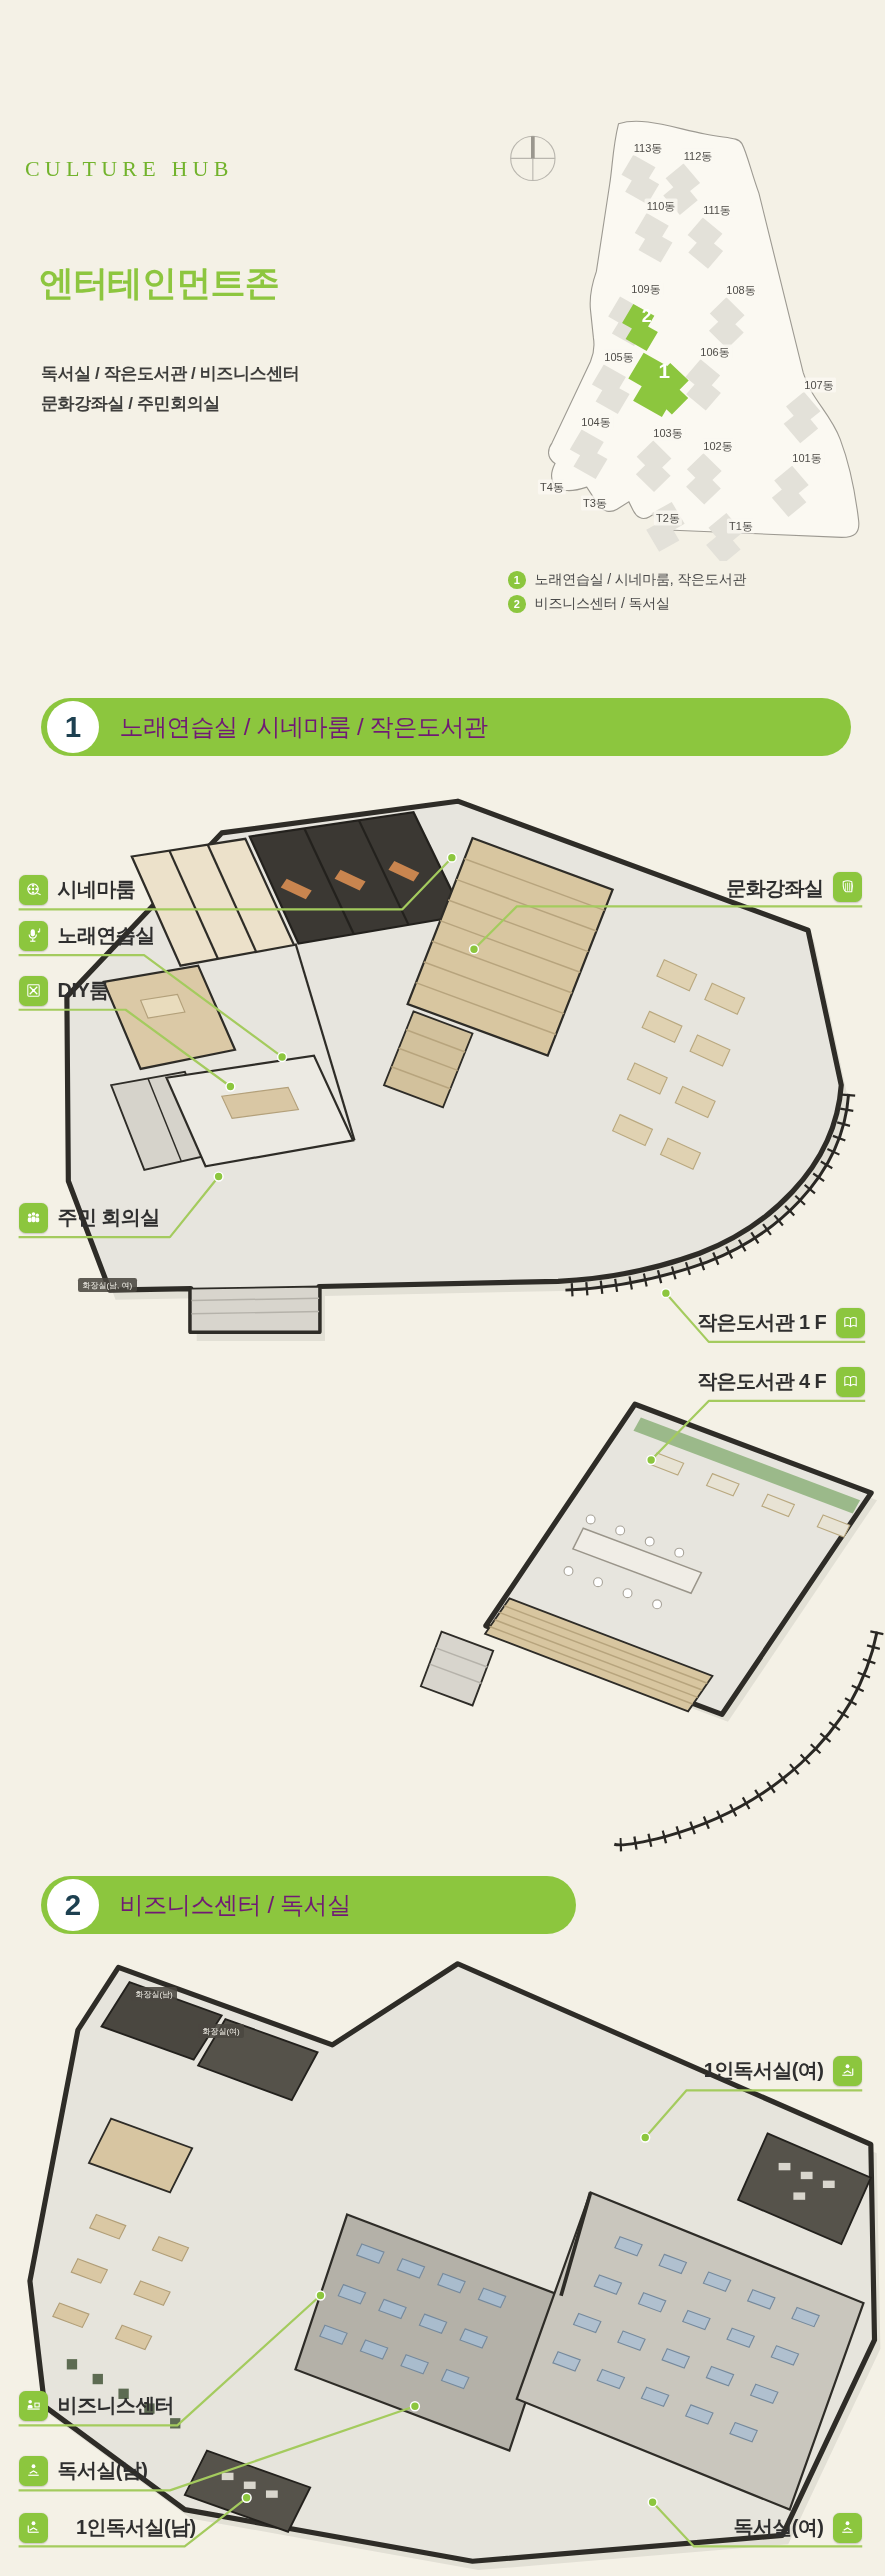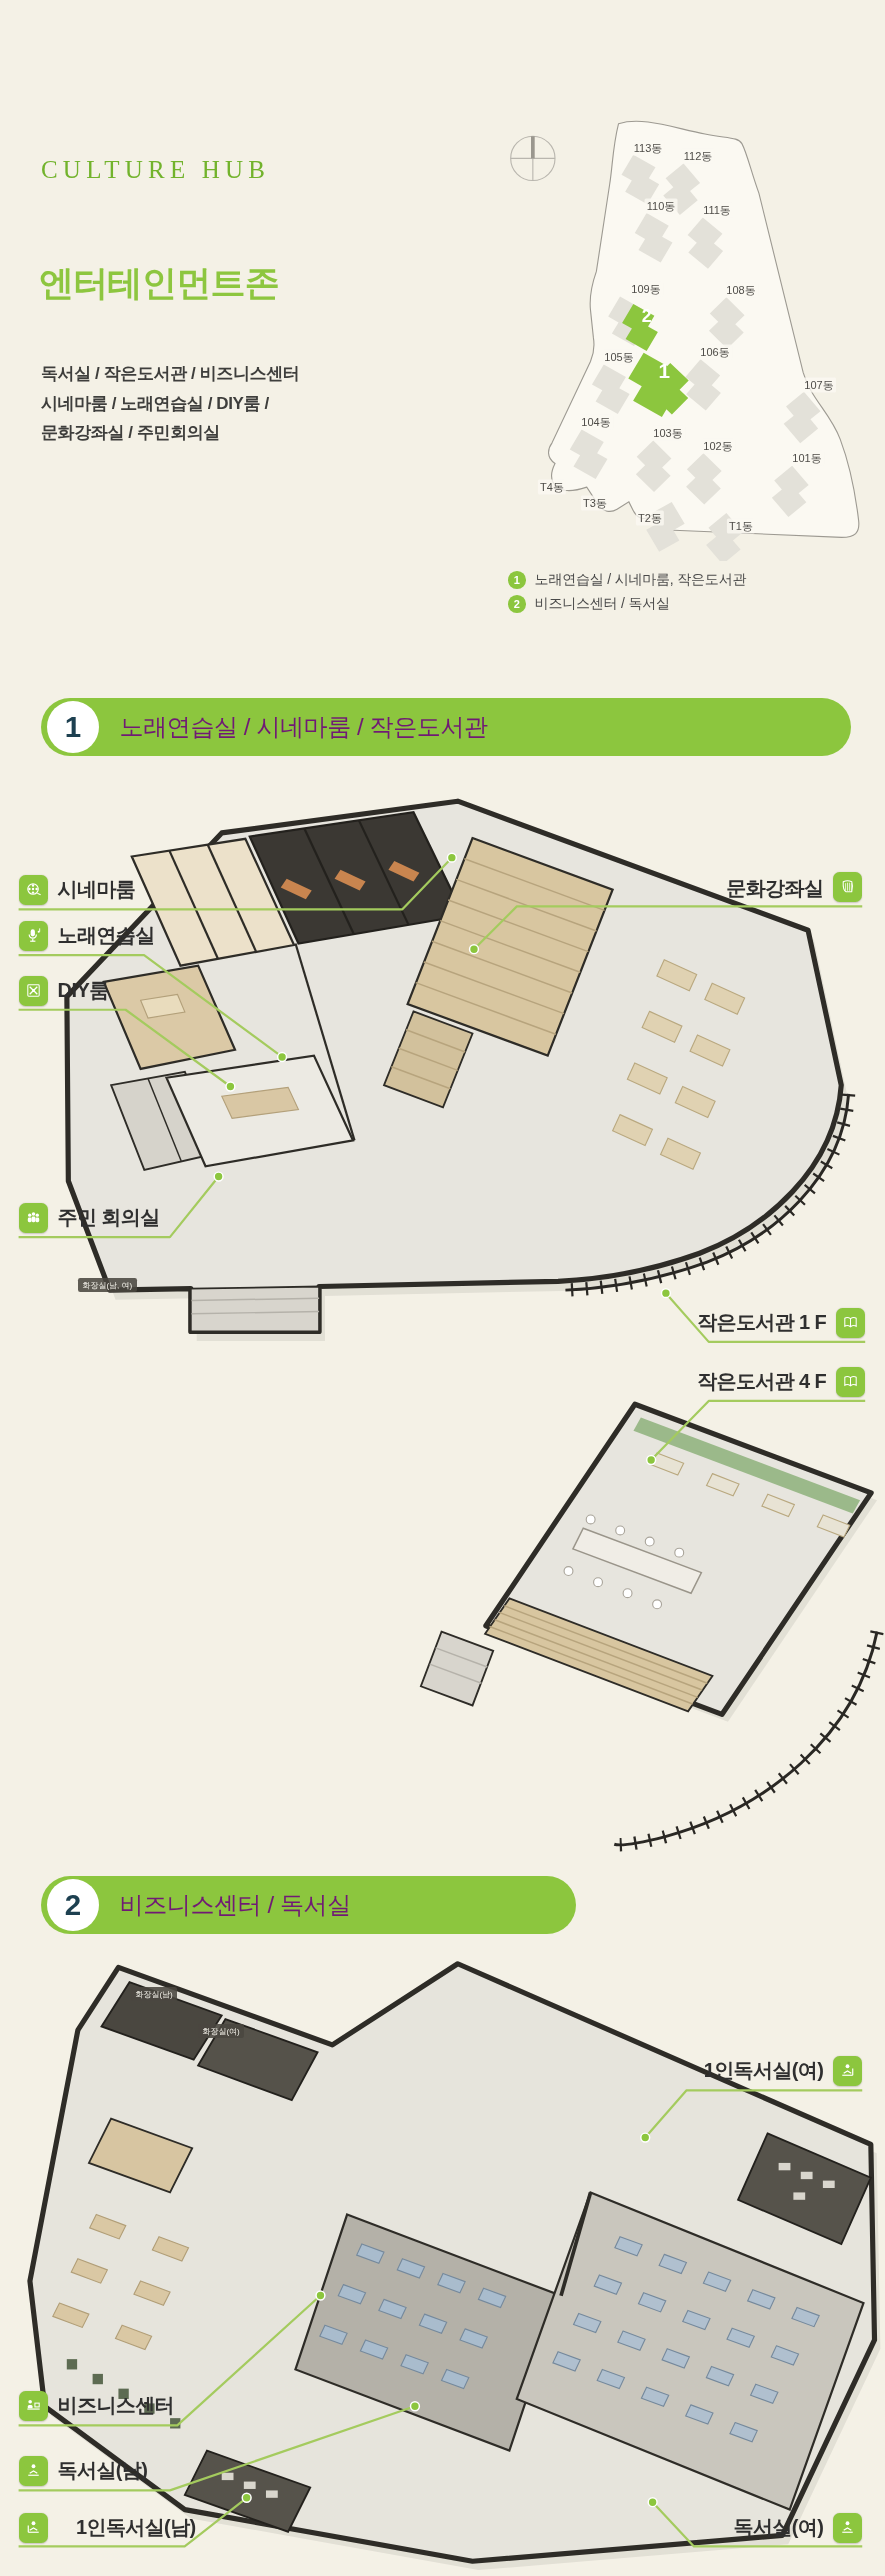--- a/index.html
+++ b/index.html
@@ -5,23 +5,23 @@
   html,body{margin:0;padding:0;}
   body{
     width:886px;height:2576px;position:relative;overflow:hidden;
     background:#f4f1e6;
     font-family:"Liberation Sans","DejaVu Sans",sans-serif;
     color:#2f2f2f;
   }
   .abs{position:absolute;}
   
   .brand{
-    left:41px;top:156px;
+    left:25px;top:156px;
     font-family:"Liberation Serif","DejaVu Serif",serif;
-    font-size:25px;letter-spacing:5.2px;color:#72b32c;font-weight:400;
+    font-size:22px;letter-spacing:5.2px;color:#72b32c;font-weight:400;
   }
   .page-title{
     left:39px;top:260px;
     font-size:35px;font-weight:700;color:#8dc63f;letter-spacing:-0.7px;
   }
   .desc{
     left:41px;top:359px;
     font-size:17px;font-weight:600;color:#3e3e3c;line-height:29.5px;letter-spacing:-0.4px;
   }
   
@@ -66,21 +66,20 @@
   .overlay{position:absolute;left:0;top:0;z-index:5;pointer-events:none;}
   .plan{position:absolute;z-index:1;}
 </style>
 </head>
 <body>
 
 <div class="abs brand">CULTURE HUB</div>
 <div class="abs page-title">엔터테인먼트존</div>
 <div class="abs desc">
   <div>독서실 / 작은도서관 / 비즈니스센터</div>
-  <div>시네마룸 / 노래연습실 / DIY룸 /</div>
   <div>문화강좌실 / 주민회의실</div>
 </div>
 
 <svg class="abs" style="left:487px;top:103px;" width="399" height="458" viewBox="0 0 540 620">
   <defs>
     <path id="bld" d="M0,0 l30,17 -9,15 14,8 -16,27 -30,-17 9,-15 -14,-8 z"></path>
   </defs>
 
   <g stroke="#b9b6ae" fill="none">
     <circle cx="62" cy="75" r="30" stroke-width="1.5"></circle>
@@ -128,21 +127,21 @@
 <span class="bldg" style="left:741px;top:290px;">108동</span>
 <span class="bldg" style="left:619px;top:357px;text-align:center;">105동</span>
 <span class="bldg" style="left:715px;top:352px;">106동</span>
 <span class="bldg" style="left:819px;top:385px;">107동</span>
 <span class="bldg" style="left:596px;top:422px;">104동</span>
 <span class="bldg" style="left:668px;top:433px;">103동</span>
 <span class="bldg" style="left:718px;top:446px;">102동</span>
 <span class="bldg" style="left:807px;top:458px;">101동</span>
 <span class="bldg" style="left:552px;top:487px;">T4동</span>
 <span class="bldg" style="left:595px;top:503px;">T3동</span>
-<span class="bldg" style="left:650px;top:518px;">T2동</span>
+<span class="bldg" style="left:668px;top:518px;">T2동</span>
 <span class="bldg" style="left:741px;top:526px;">T1동</span>
 
 <div class="legend-row" style="left:508px;top:571px;">
   <span class="legend-num">1</span>
   <span class="legend-text">노래연습실 / 시네마룸, 작은도서관</span>
 </div>
 <div class="legend-row" style="left:508px;top:595px;">
   <span class="legend-num">2</span>
   <span class="legend-text">비즈니스센터 / 독서실</span>
 </div>

